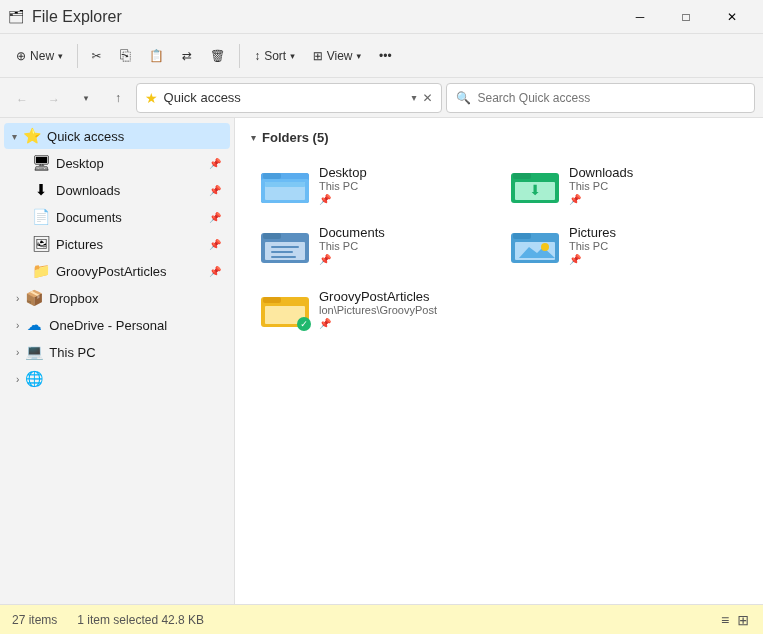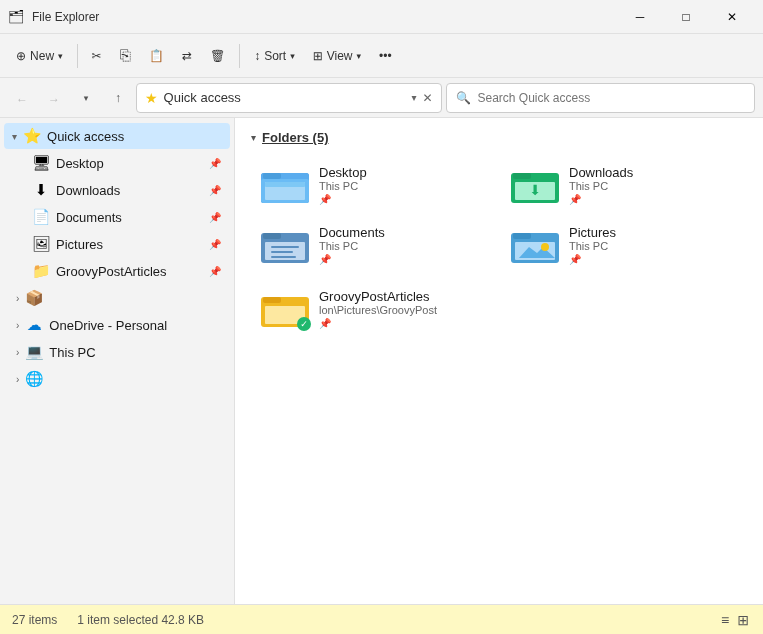--- a/index.html
+++ b/index.html
@@ -6,21 +6,21 @@
     body { font-family: 'Segoe UI', sans-serif; font-size: 13px; background: #f3f3f3; width: 763px; height: 634px; overflow: hidden; }
 
     
     .title-bar {
       display: flex; align-items: center; justify-content: space-between;
       background: #f3f3f3; height: 34px; padding: 0 8px;
       border-bottom: 1px solid #e0e0e0;
     }
     .title-bar-left { display: flex; align-items: center; gap: 8px; }
     .title-bar-icon { width: 16px; height: 16px; }
-    .title-bar-title { font-size: 12px; color: #333; }
+    .title-bar-title { font-size: 16px; color: #333; }
     .title-bar-center { font-size: 18px; color: #555; font-style: italic; }
     .title-bar-controls { display: flex; gap: 0; }
     .title-bar-btn {
       width: 46px; height: 34px; border: none; background: transparent;
       font-size: 12px; cursor: pointer; display: flex; align-items: center; justify-content: center;
     }
 
     
     .toolbar {
       display: flex; align-items: center; gap: 2px;
@@ -89,21 +89,21 @@
     }
     .quick-access-header .expand-arrow { font-size: 10px; color: #666; }
 
     
     .content { flex: 1; background: white; overflow-y: auto; padding: 12px 16px; }
 
     .folders-header {
       display: flex; align-items: center; gap: 6px; margin-bottom: 12px;
     }
     .folders-chevron { font-size: 10px; color: #555; cursor: pointer; }
-    .folders-title { font-size: 13px; font-weight: 600; color: #333; text-decoration: underline; }
+    .folders-title { font-size: 13px; font-weight: 600; color: #333; }
 
     .folders-grid {
       display: grid; grid-template-columns: 1fr 1fr; gap: 4px;
       margin-bottom: 8px;
     }
     .folder-item {
       display: flex; align-items: center; gap: 10px;
       padding: 8px 10px; border-radius: 4px; cursor: pointer;
     }
     .folder-name { font-size: 13px; color: #1a1a1a; font-weight: 500; }
@@ -225,20 +225,21 @@
     </div>
     <div class="sidebar-item" style="padding-left: 28px;">
       <span class="sidebar-icon">📁</span>
       <span class="sidebar-label">GroovyPostArticles</span>
       <span class="sidebar-pin">📌</span>
     </div>
 
     <div class="sidebar-item">
       <span class="expand-arrow">›</span>
       <span class="sidebar-icon">📦</span>
+      <span class="sidebar-label">Dropbox</span>
     </div>
     <div class="sidebar-item">
       <span class="expand-arrow">›</span>
       <span class="sidebar-icon" style="color:#0078d4;">☁</span>
       <span class="sidebar-label">OneDrive - Personal</span>
     </div>
     <div class="sidebar-item">
       <span class="expand-arrow">›</span>
       <span class="sidebar-icon">💻</span>
       <span class="sidebar-label">This PC</span>

